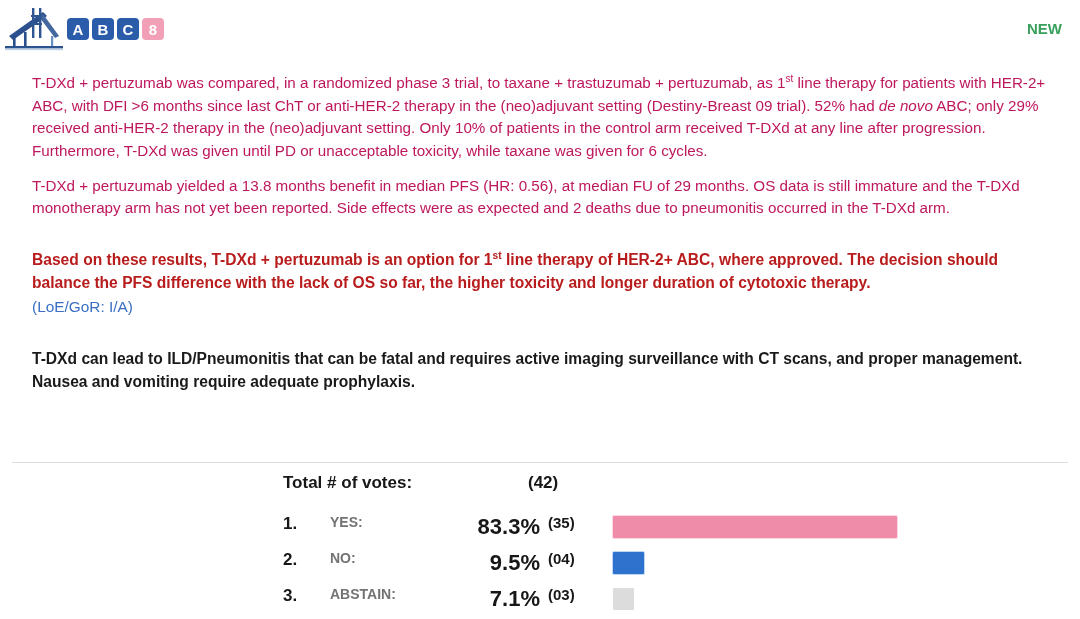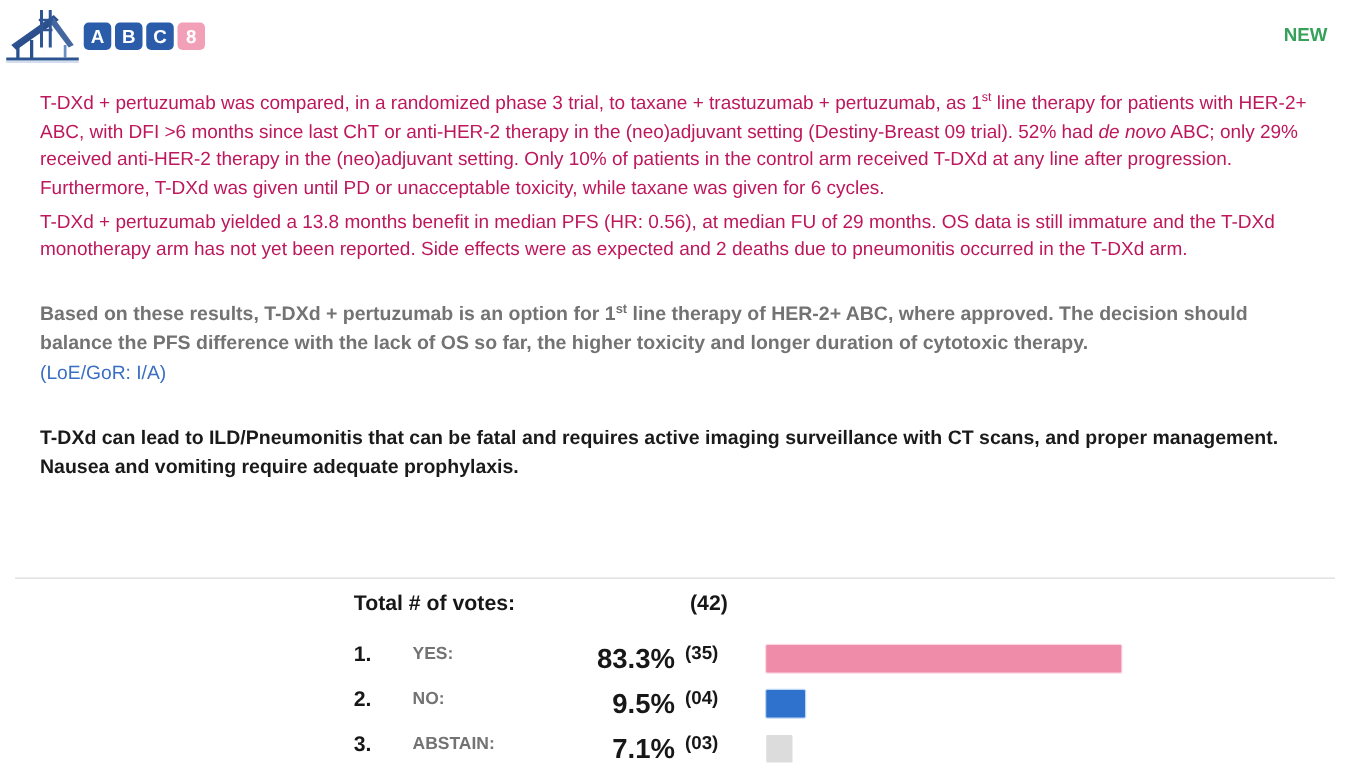--- a/index.html
+++ b/index.html
@@ -88,27 +88,27 @@
     right: 22px;
     top: 72px;
   }
   p {
     margin: 0;
     font-size: 15.2px;
     line-height: 1.49;
     color: #be185d;
   }
   p sup { font-size: 0.66em; vertical-align: super; }
-  .para-2 { margin-top: 4px; }
+  .para-2 { margin-top: 12px; }
   .rec {
     margin-top: 28px;
     font-weight: bold;
     font-size: 15.6px;
     line-height: 1.5;
-    color: #737373;
+    color: #b91c1c;
   }
   .loe {
     margin-top: 1px;
     font-weight: normal;
     font-size: 15.4px;
     color: #3a6fc4;
   }
   .warn {
     margin-top: 28px;
     font-weight: bold;
@@ -139,21 +139,21 @@
   .vote-total {
     position: absolute;
     left: 283px;
     top: 3px;
     font-weight: bold;
     font-size: 17px;
     color: #171717;
   }
   .vote-total-count {
     position: absolute;
-    left: 552px;
+    left: 528px;
     top: 3px;
     font-weight: bold;
     font-size: 17px;
     color: #171717;
   }
   .vote-row {
     position: absolute;
     left: 0;
     right: 0;
     height: 30px;

